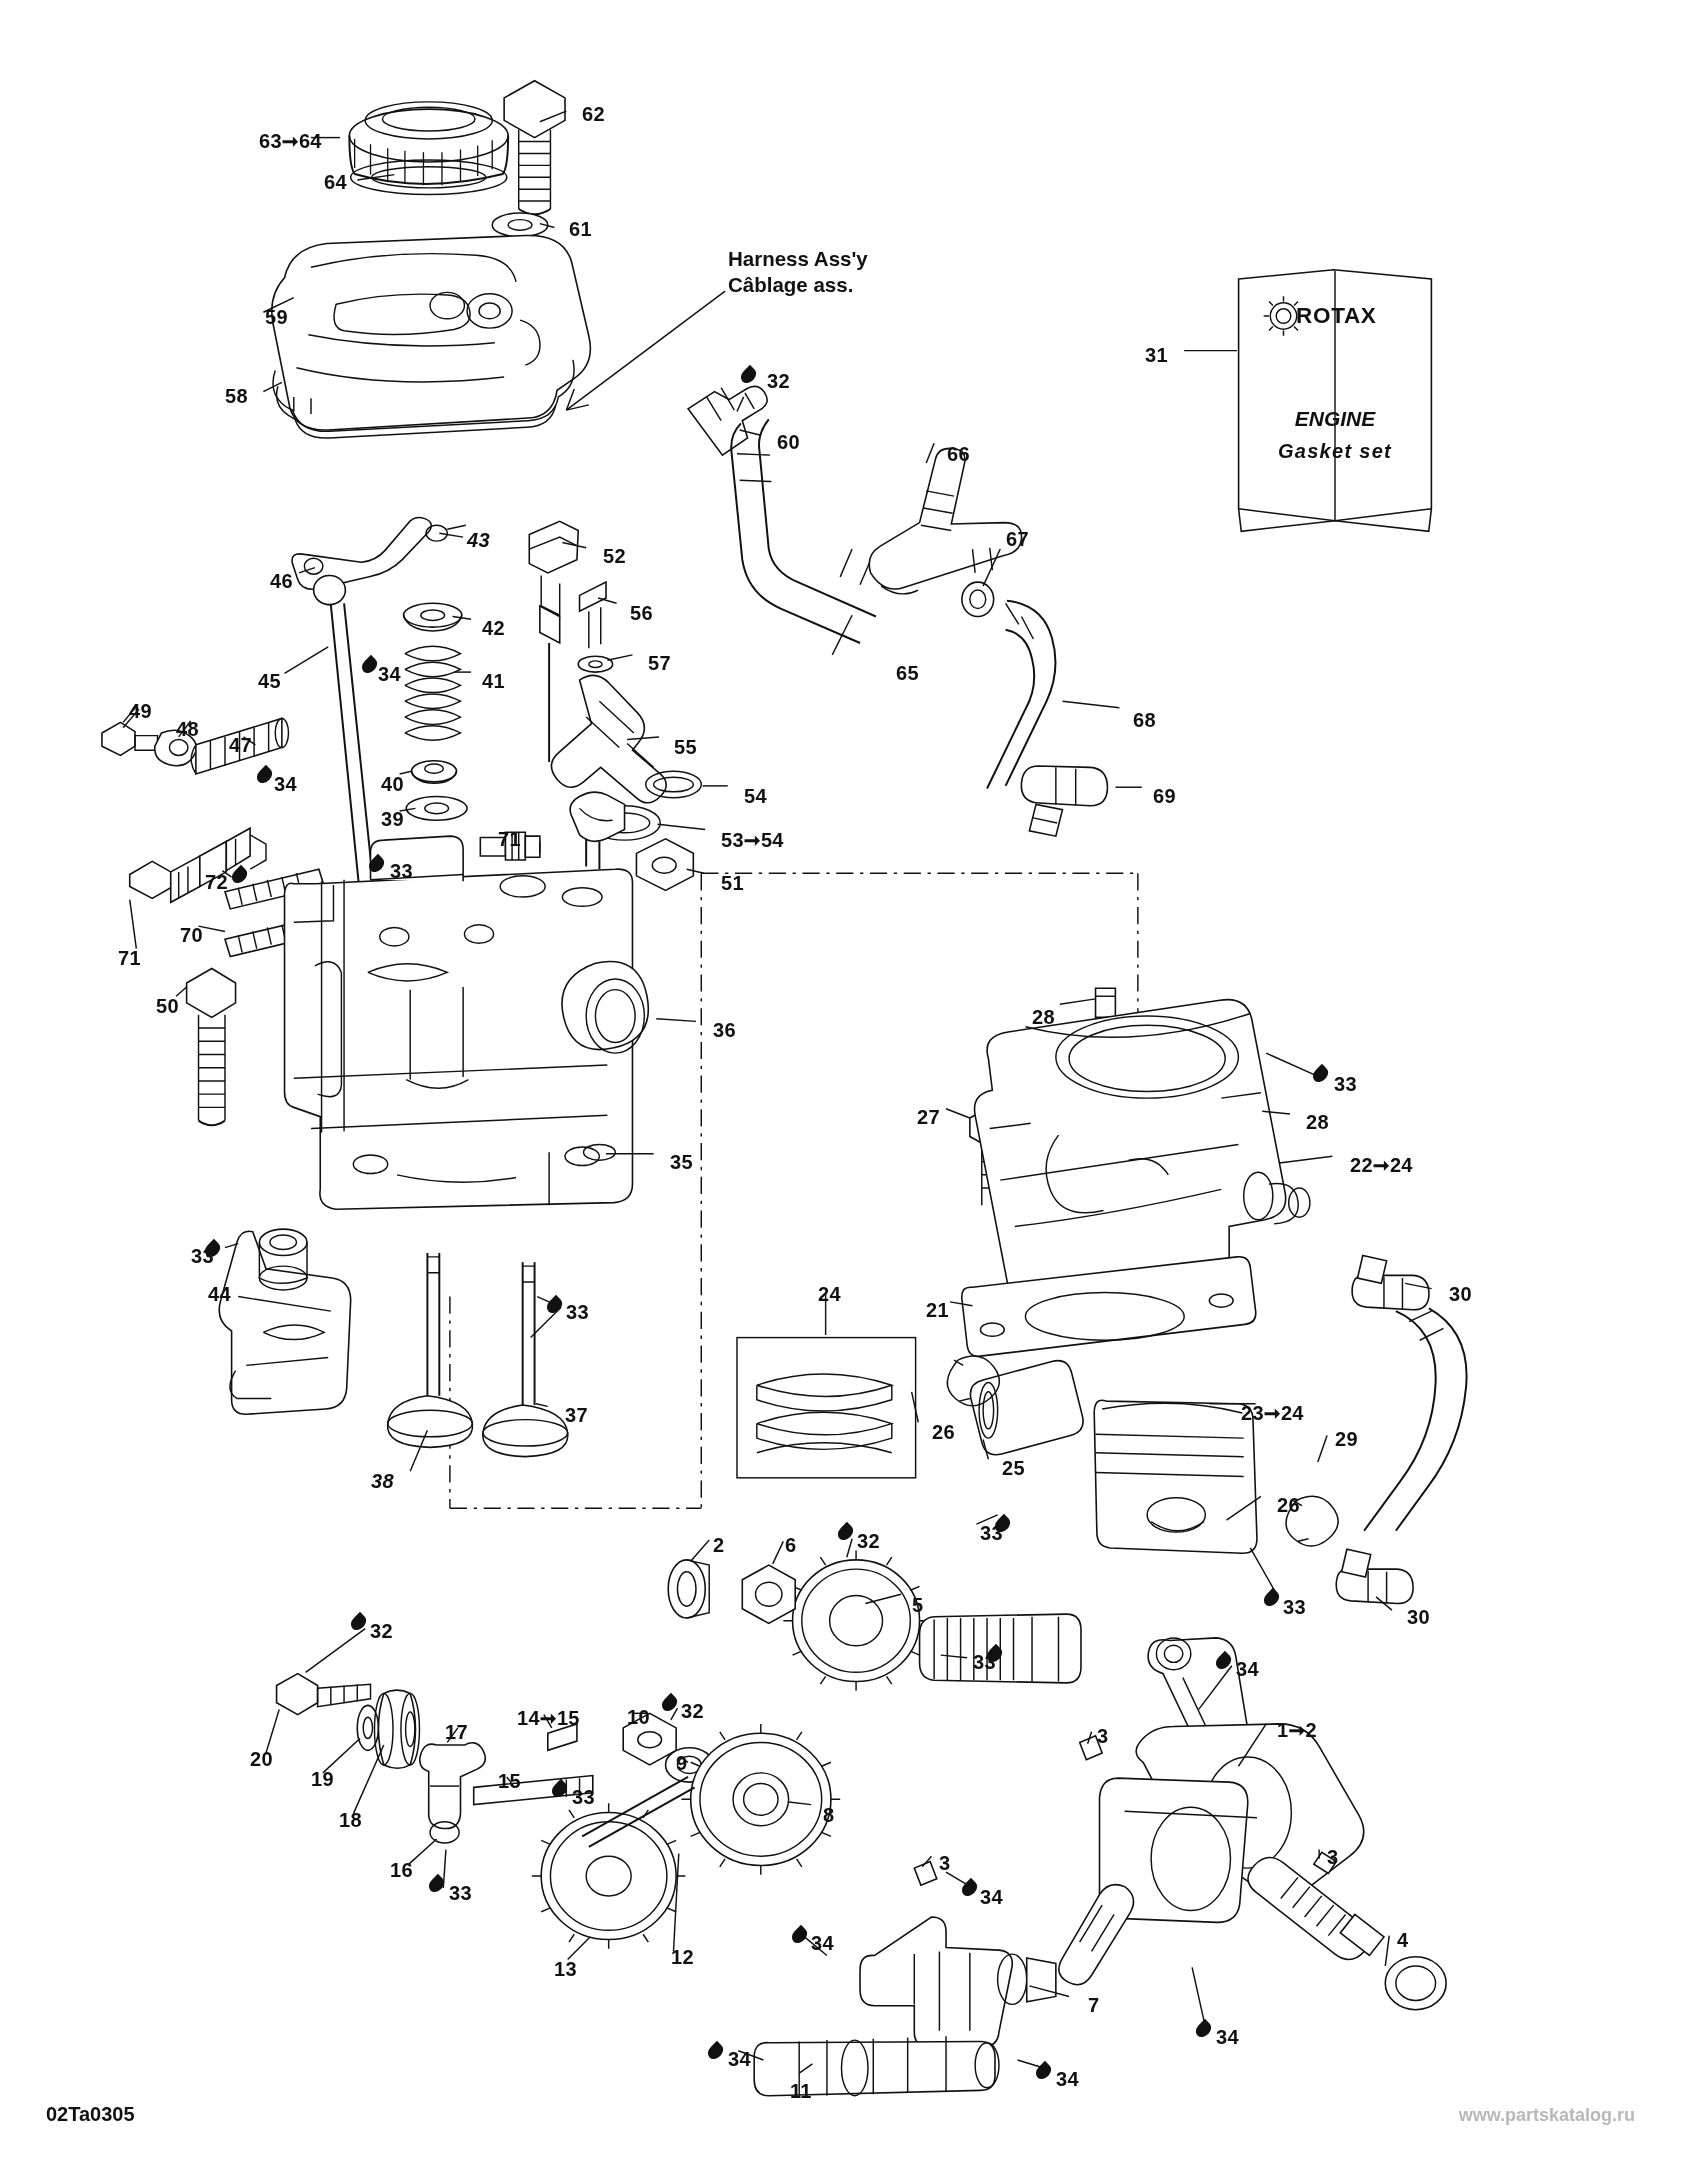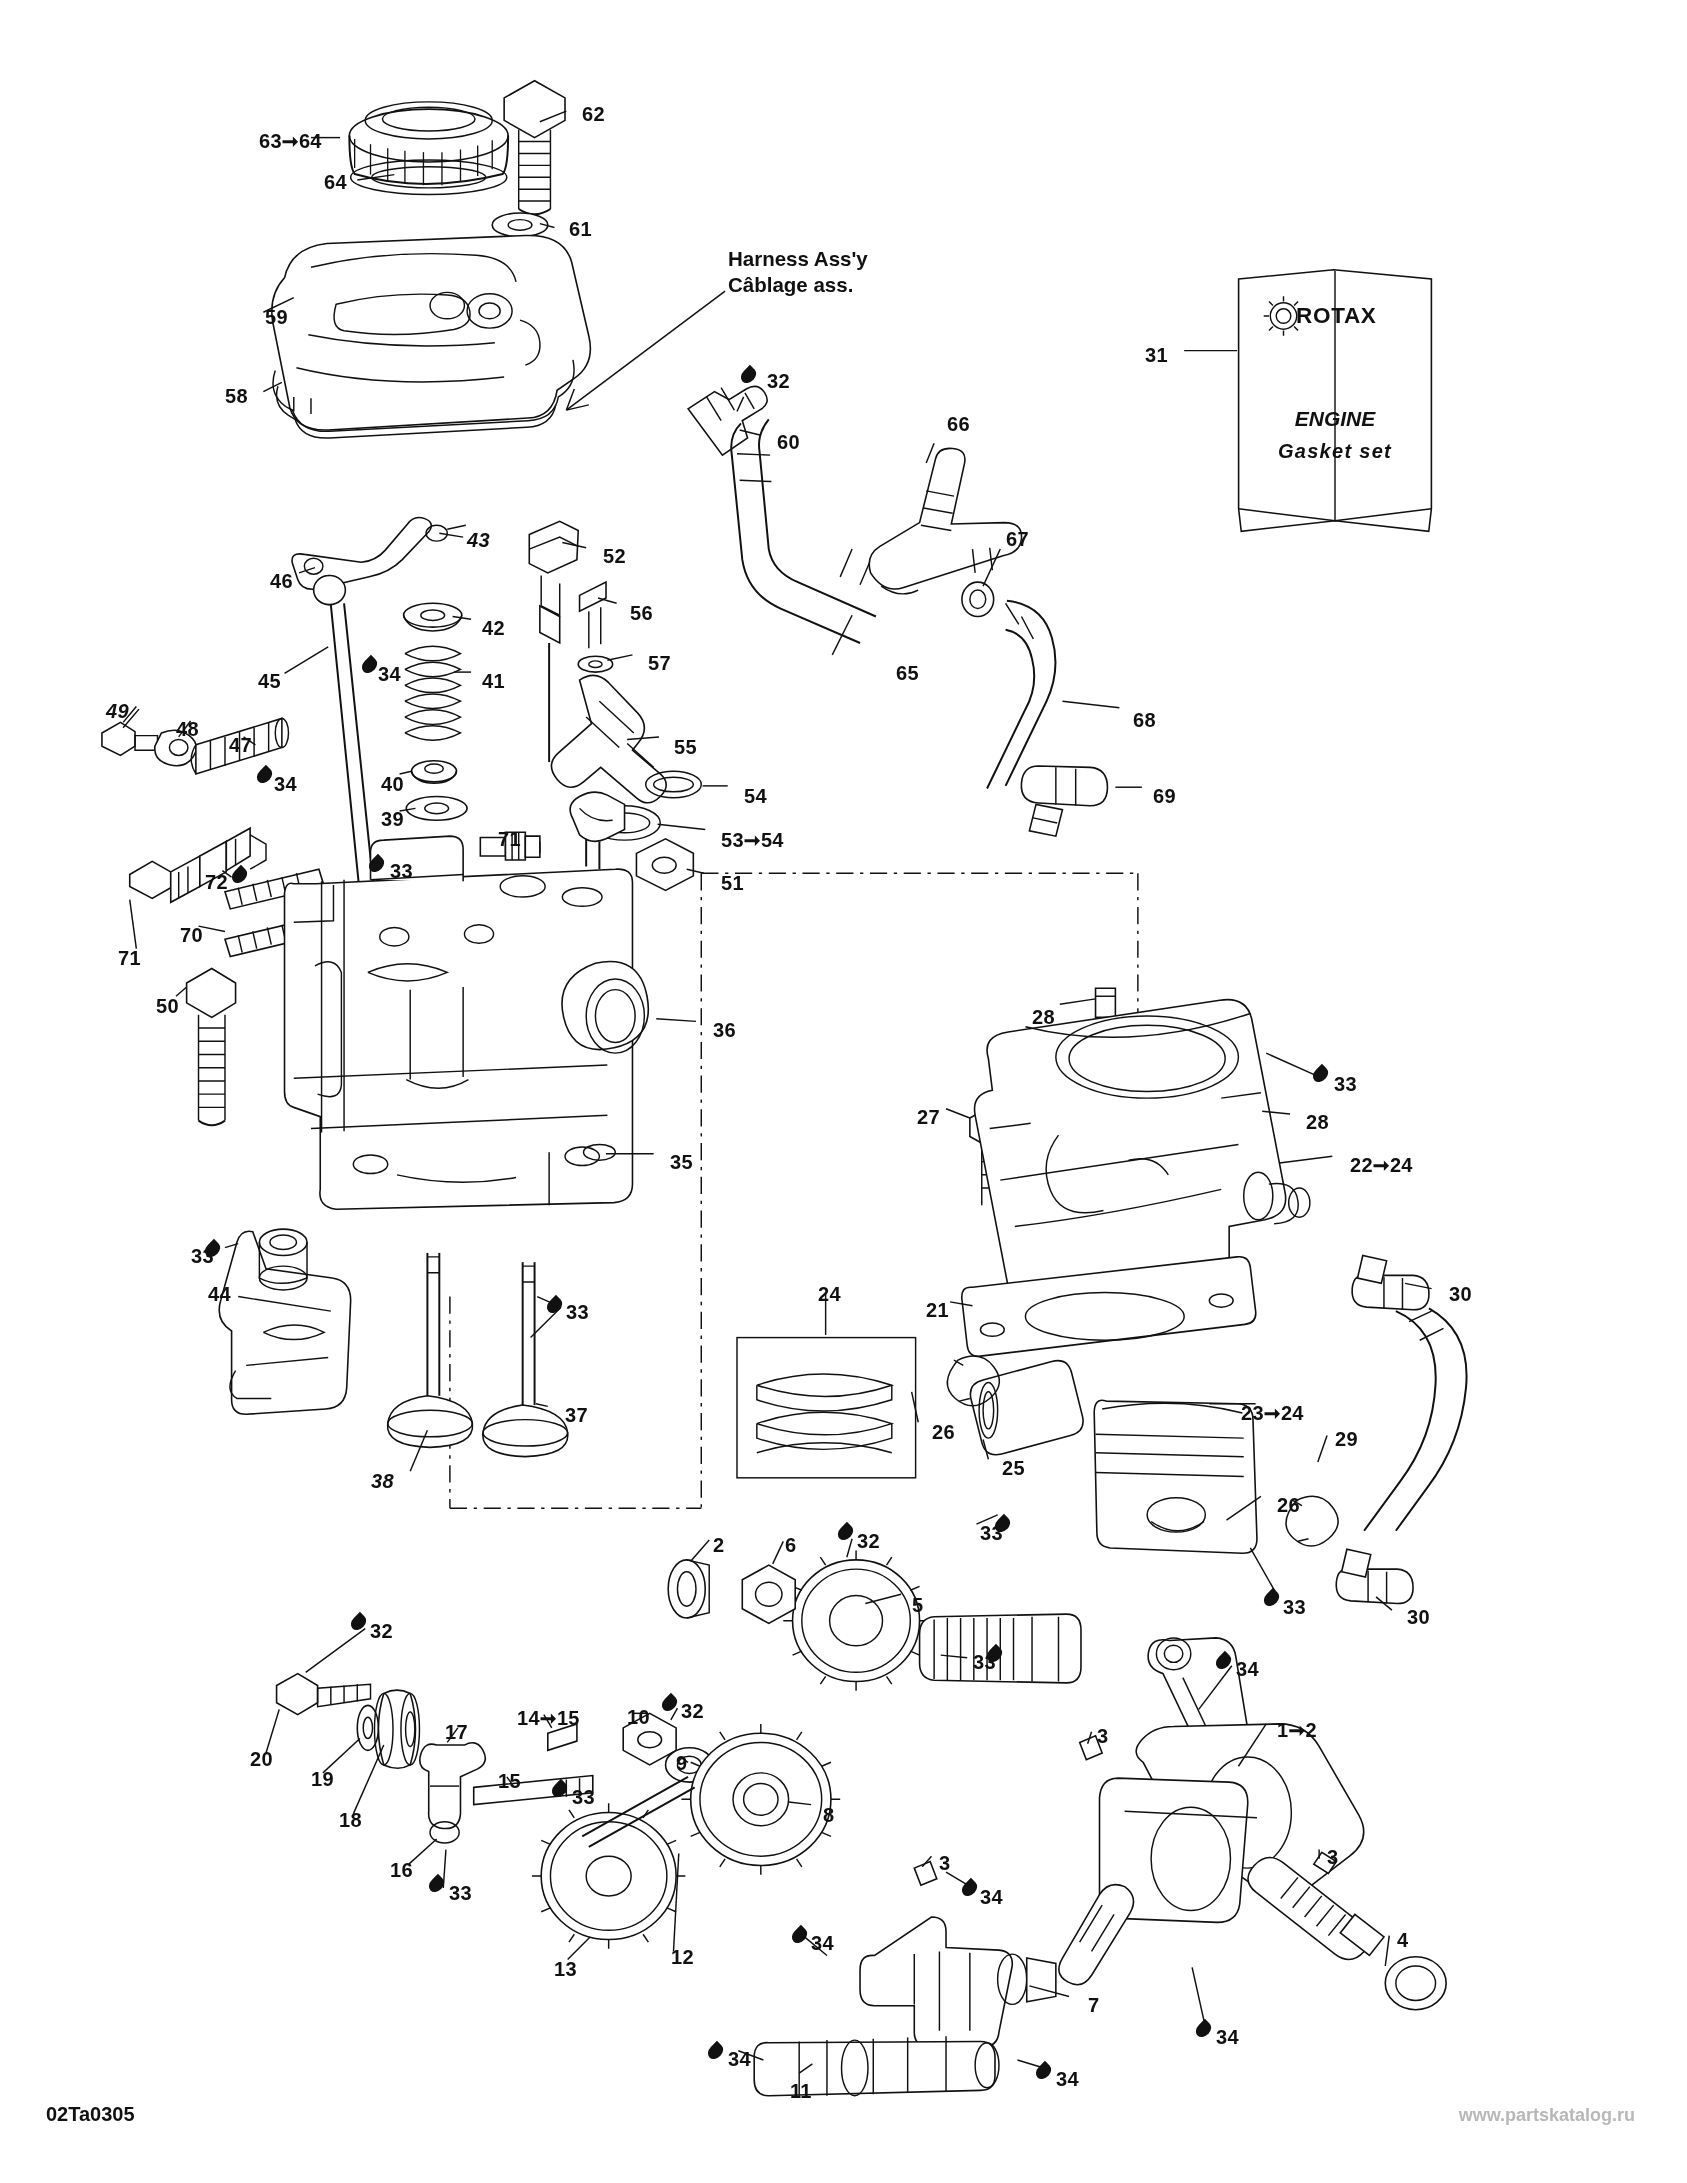--- a/index.html
+++ b/index.html
@@ -734,40 +734,40 @@
   </div>
 
 <div class="lbl" style="left: 582px; top: 103px;">62</div>
     <div class="lbl" style="left: 259px; top: 129px;">63➞64</div>
     <div class="lbl" style="left: 324px; top: 171px;">64</div>
     <div class="lbl" style="left: 569px; top: 218px;">61</div>
     <div class="lbl" style="left: 225px; top: 306px; margin-left: 40px;">59</div>
     <div class="lbl" style="left: 225px; top: 385px;">58</div>
     <div class="lbl" style="left: 767px; top: 370px;">32</div>
     <div class="lbl" style="left: 777px; top: 431px;">60</div>
-    <div class="lbl" style="left: 947px; top: 413px;">66</div>
+    <div class="lbl" style="left: 947px; top: 443px;">66</div>
     <div class="lbl" style="left: 1006px; top: 528px;">67</div>
     <div class="lbl" style="left: 1145px; top: 344px;">31</div>
     <div class="lbl" style="left: 864px; top: 662px; margin-left: 32px;">65</div>
     <div class="lbl" style="left: 1133px; top: 709px;">68</div>
     <div class="lbl" style="left: 1153px; top: 785px;">69</div>
     <div class="lbl" style="left: 467px; top: 529px; font-style: italic;">43</div>
     <div class="lbl" style="left: 603px; top: 545px;">52</div>
     <div class="lbl" style="left: 270px; top: 570px;">46</div>
     <div class="lbl" style="left: 482px; top: 617px;">42</div>
     <div class="lbl" style="left: 630px; top: 602px;">56</div>
     <div class="lbl" style="left: 378px; top: 663px;">34</div>
     <div class="lbl" style="left: 482px; top: 670px;">41</div>
     <div class="lbl" style="left: 648px; top: 652px;">57</div>
     <div class="lbl" style="left: 258px; top: 670px;">45</div>
     <div class="lbl" style="left: 674px; top: 736px;">55</div>
     <div class="lbl" style="left: 381px; top: 773px;">40</div>
     <div class="lbl" style="left: 381px; top: 808px;">39</div>
     <div class="lbl" style="left: 744px; top: 785px;">54</div>
-    <div class="lbl" style="left: 106px; top: 700px; font-style: italic;">49</div>
+    <div class="lbl" style="left: 129px; top: 700px;">49</div>
     <div class="lbl" style="left: 176px; top: 718px;">48</div>
     <div class="lbl" style="left: 229px; top: 734px;">47</div>
     <div class="lbl" style="left: 274px; top: 773px;">34</div>
     <div class="lbl" style="left: 498px; top: 828px;">71</div>
     <div class="lbl" style="left: 721px; top: 828px;">53➞54</div>
     <div class="lbl" style="left: 390px; top: 860px;">33</div>
     <div class="lbl" style="left: 721px; top: 872px;">51</div>
     <div class="lbl" style="left: 205px; top: 871px;">72</div>
     <div class="lbl" style="left: 180px; top: 924px;">70</div>
     <div class="lbl" style="left: 118px; top: 947px;">71</div>

